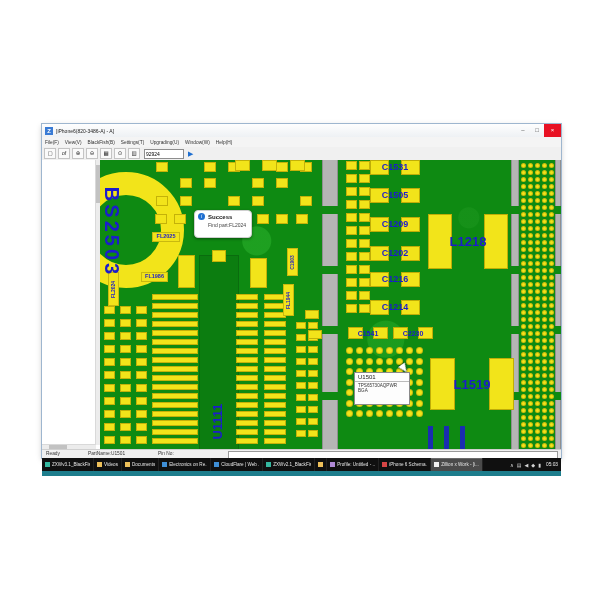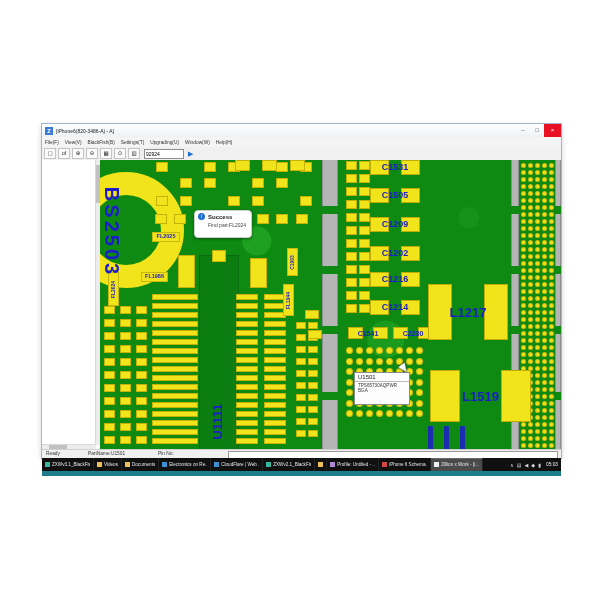--- a/index.html
+++ b/index.html
@@ -693,26 +693,26 @@
           <div class="cmp cap2" style="position: absolute; left: 248px; top: 167px; width: 40px; height: 12px;">
             <div class="p l"></div>
             <div class="p r"></div>
             <span class="lbl" style="font-size: 7px;">C1541</span>
           </div>
           <div class="cmp cap2" style="position: absolute; left: 293px; top: 167px; width: 40px; height: 12px;">
             <div class="p l"></div>
             <div class="p r"></div>
             <span class="lbl" style="font-size: 7px;">C2230</span>
           </div>
-          <div class="cmp coil" style="position: absolute; left: 328px; top: 124px; width: 80px; height: 56px;">
+          <div class="cmp coil" style="position: absolute; left: 328px; top: 54px; width: 80px; height: 55px;">
             <div class="bar l"></div>
             <div class="bar r"></div>
-            <span class="lbl" style="font-size: 13px;">L1217</span>
-          </div>
-          <div class="cmp coil" style="position: absolute; left: 330px; top: 210px; width: 101px; height: 52px;">
+            <span class="lbl" style="font-size: 13px;">L1218</span>
+          </div>
+          <div class="cmp coil" style="position: absolute; left: 330px; top: 198px; width: 84px; height: 52px;">
             <div class="bar l"></div>
             <div class="bar r"></div>
             <span class="lbl" style="font-size: 13px;">L1519</span>
           </div>
         </div>
 
     </div>
 
     <div class="statusbar">
       <span class="sb-text" style="left:4px">Ready</span>

